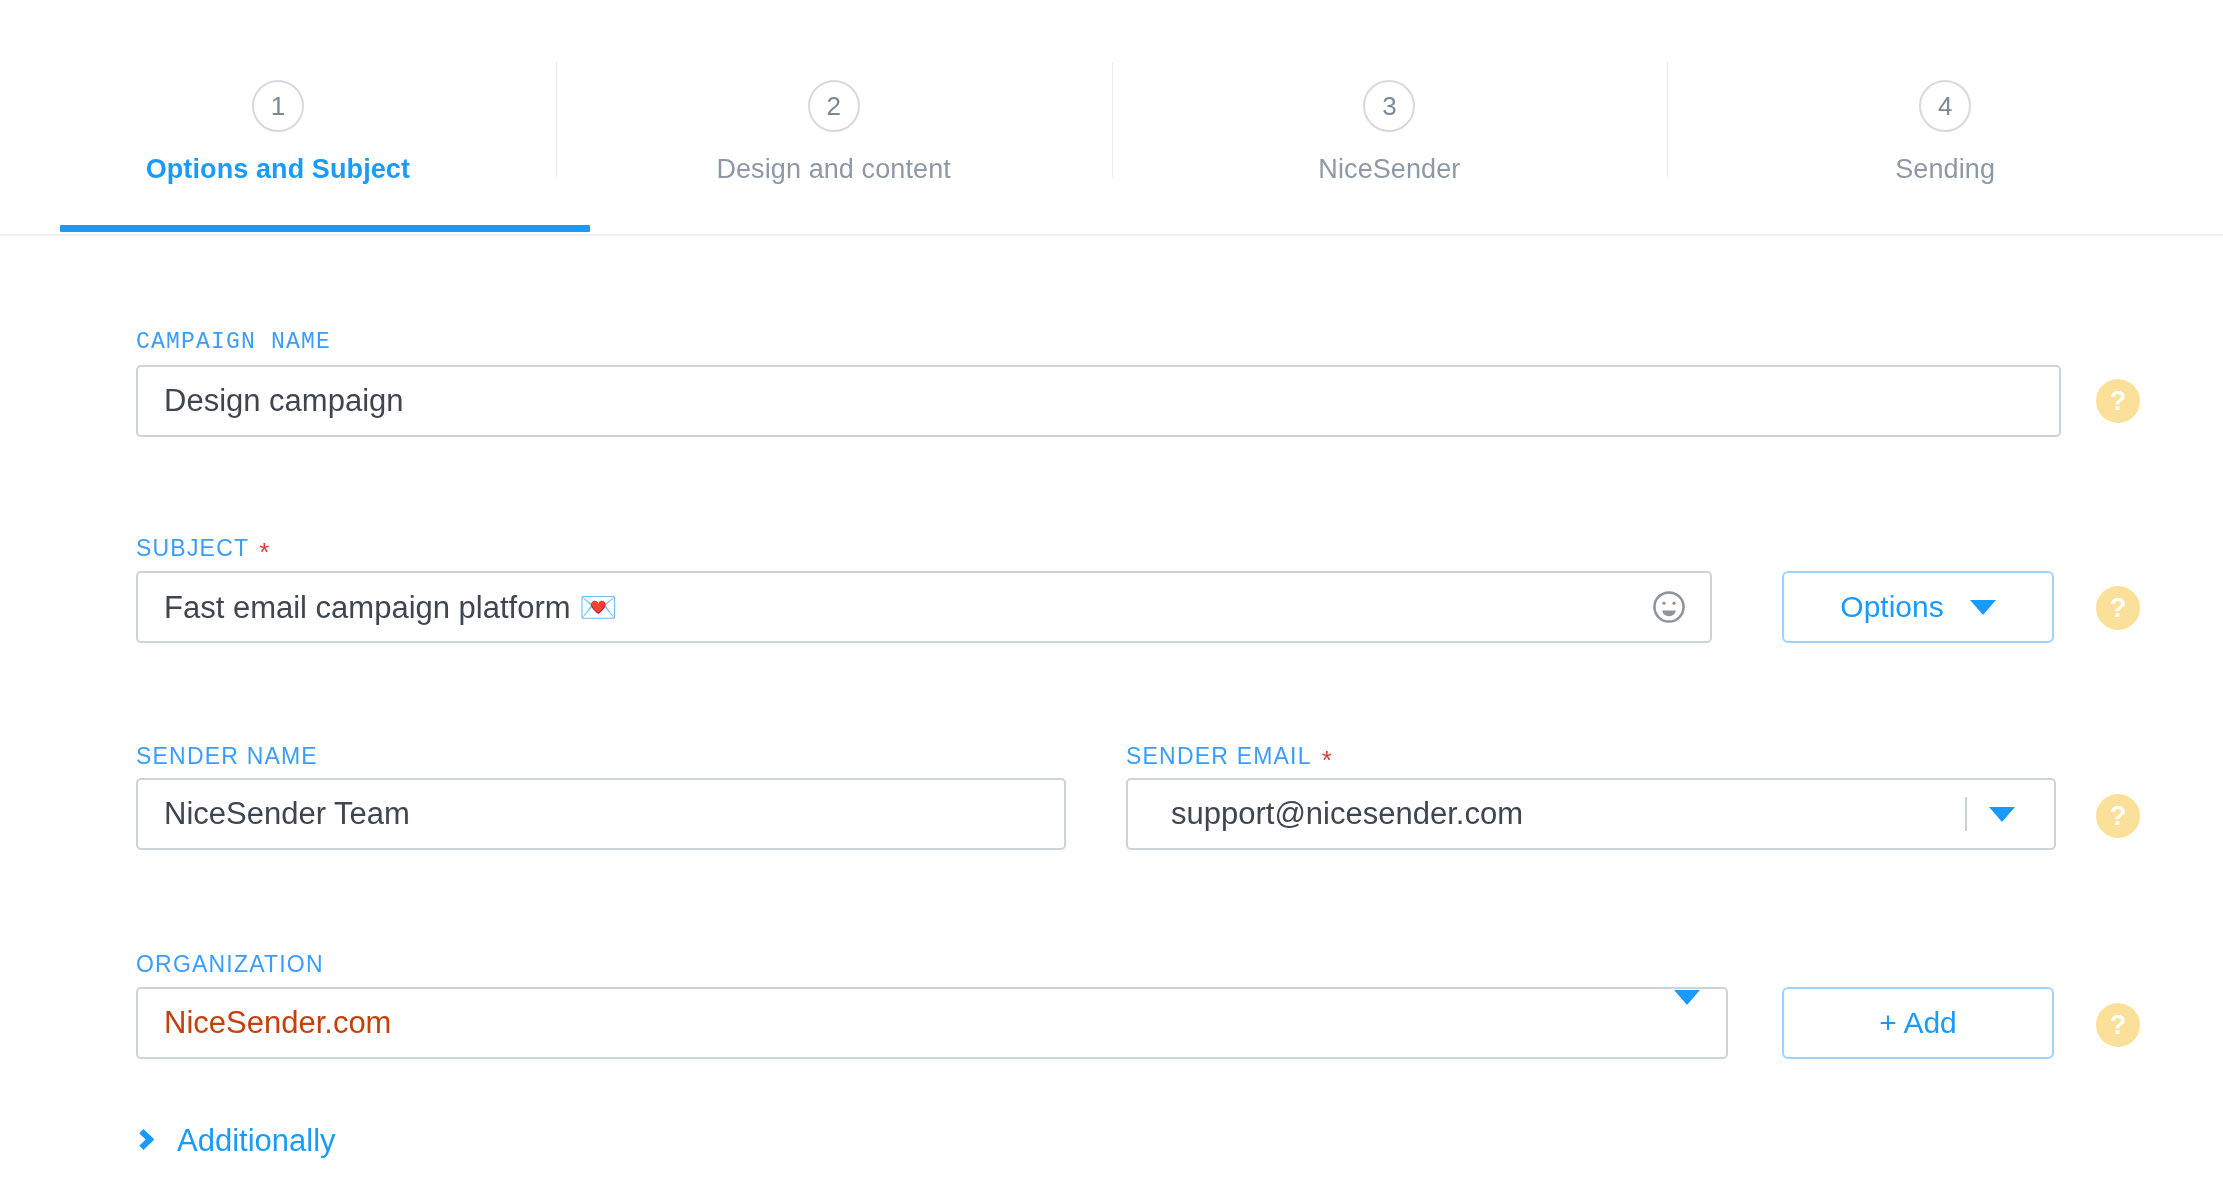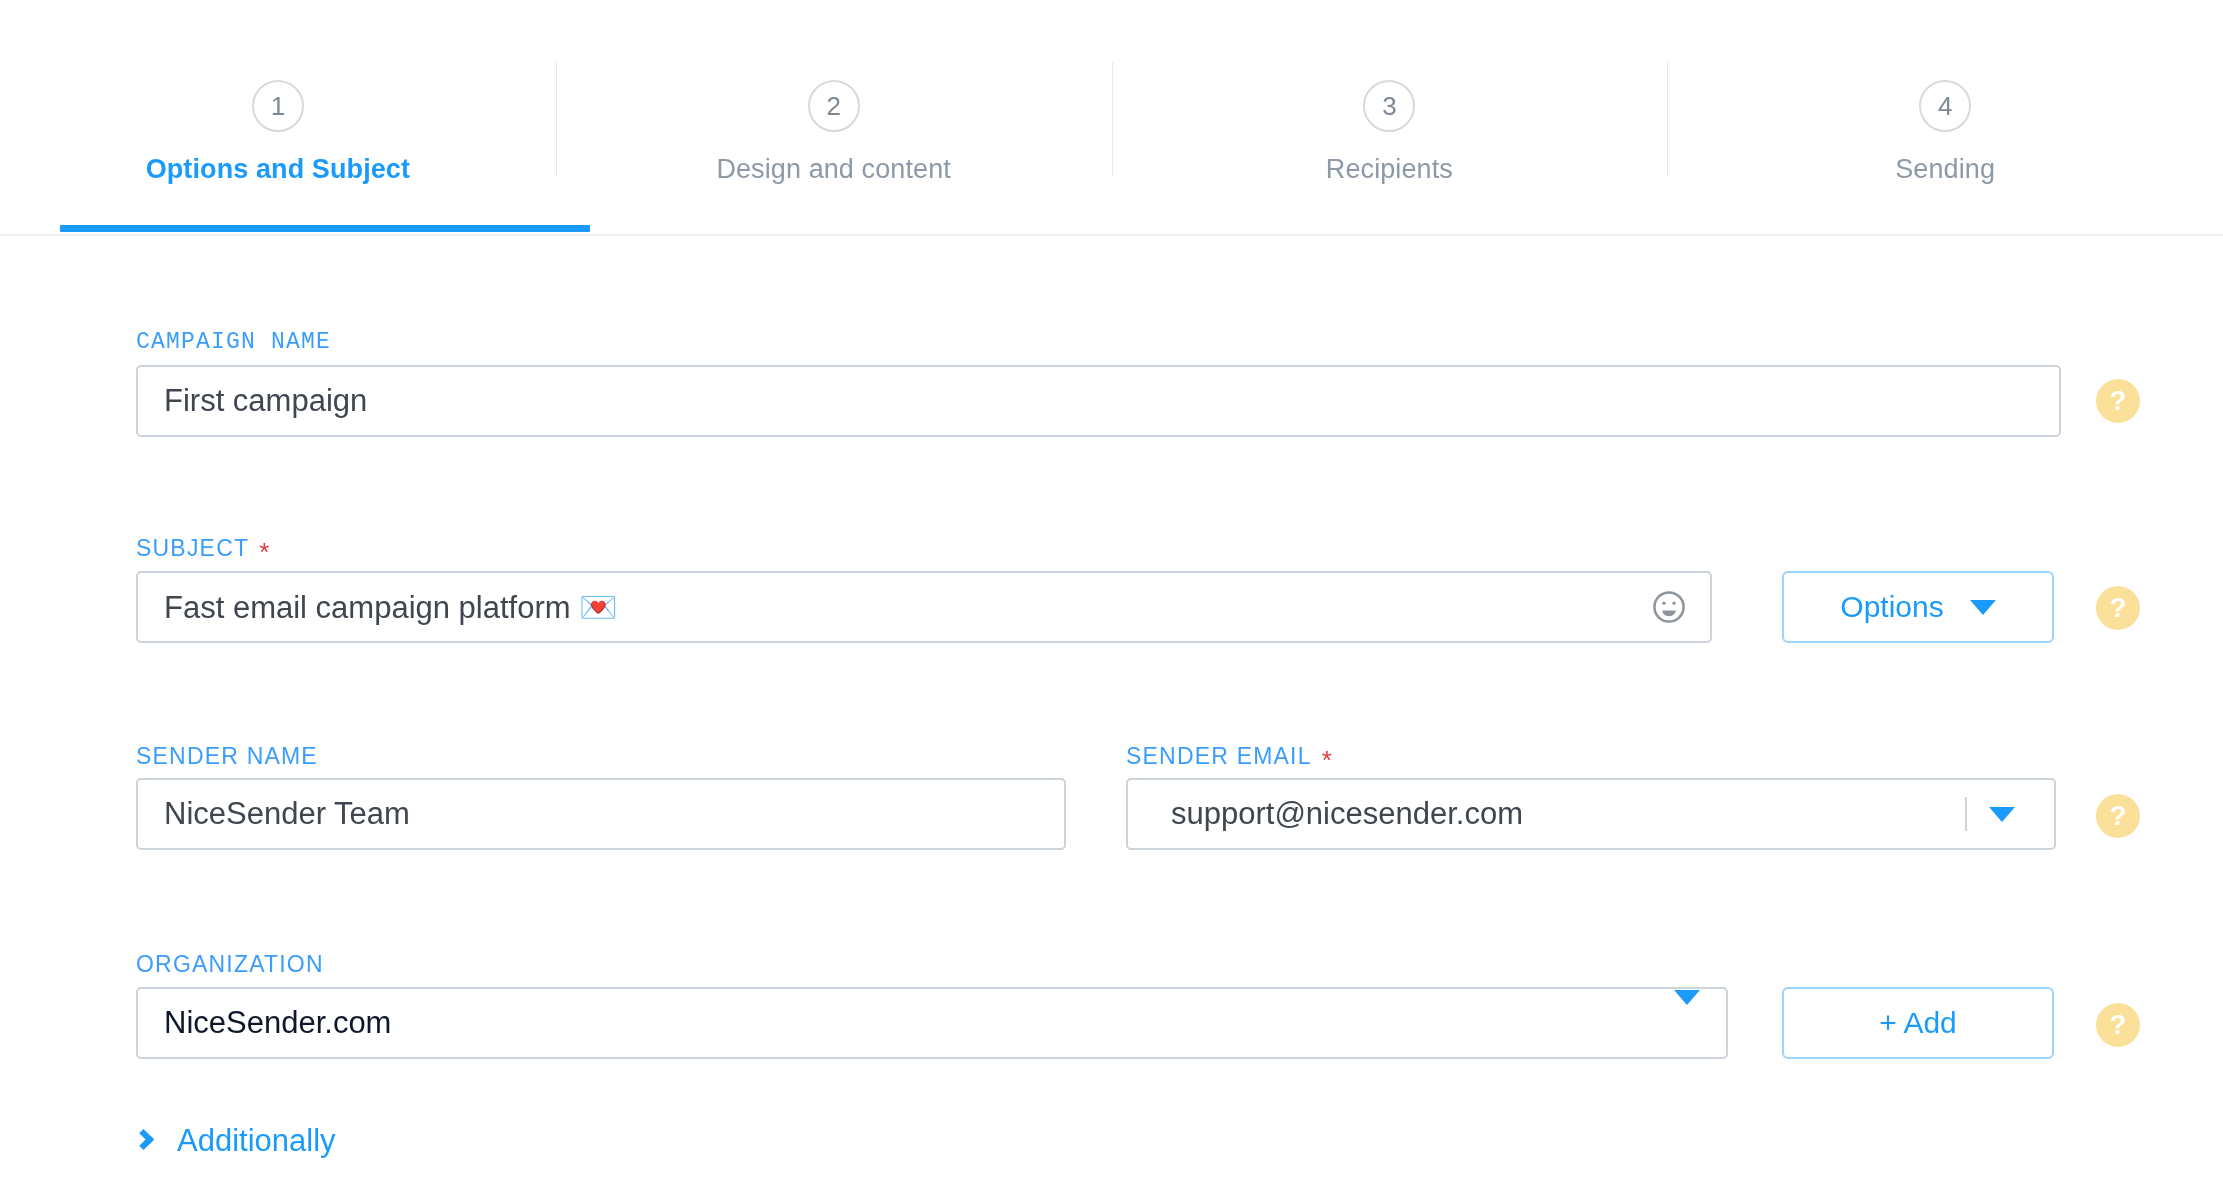--- a/index.html
+++ b/index.html
@@ -120,21 +120,21 @@
     border-radius: 5px;
     background: #fff;
     display: flex;
     align-items: center;
     padding: 0 26px;
     font-size: 31px;
     color: #3f4650;
     cursor: text;
   }
   .txt-input .val { white-space: nowrap; }
-  .txt-input .val.placeholder { color: #0f172a; }
+  .txt-input .val.placeholder { color: #c2410c; }
 
   .help-badge {
     position: absolute;
     width: 44px; height: 44px;
     border-radius: 50%;
     background: #fbe09a;
     color: #ffffff;
     font-size: 27px;
     font-weight: bold;
     display: flex;
@@ -262,40 +262,40 @@
       <div class="step-circle">
         <span>2</span>
       </div>
       <div class="step-label">Design and content</div>
     </div>
 
     <div class="step">
       <div class="step-circle">
         <span>3</span>
       </div>
-      <div class="step-label">Recipients</div>
+      <div class="step-label">NiceSender</div>
     </div>
 
     <div class="step">
       <div class="step-circle">
         <span>4</span>
       </div>
       <div class="step-label">Sending</div>
     </div>
 
   </div>
   <div class="stepper-divider"></div>
 
   <div class="form">
 
     <div class="abs field-label" id="lbl-campaign">
       <span>CAMPAIGN NAME</span>
     </div>
     <div class="abs txt-input" id="in-campaign">
-      <span class="val">First campaign</span>
+      <span class="val">Design campaign</span>
     </div>
     <div class="help-badge" id="help-campaign">?</div>
 
     <div class="abs field-label" id="lbl-subject">
       <span>SUBJECT</span>
       <span class="req">*</span>
     </div>
     <div class="abs txt-input" id="in-subject">
       <span class="val">Fast email campaign platform 💌</span>
       <span id="emoji-btn">

